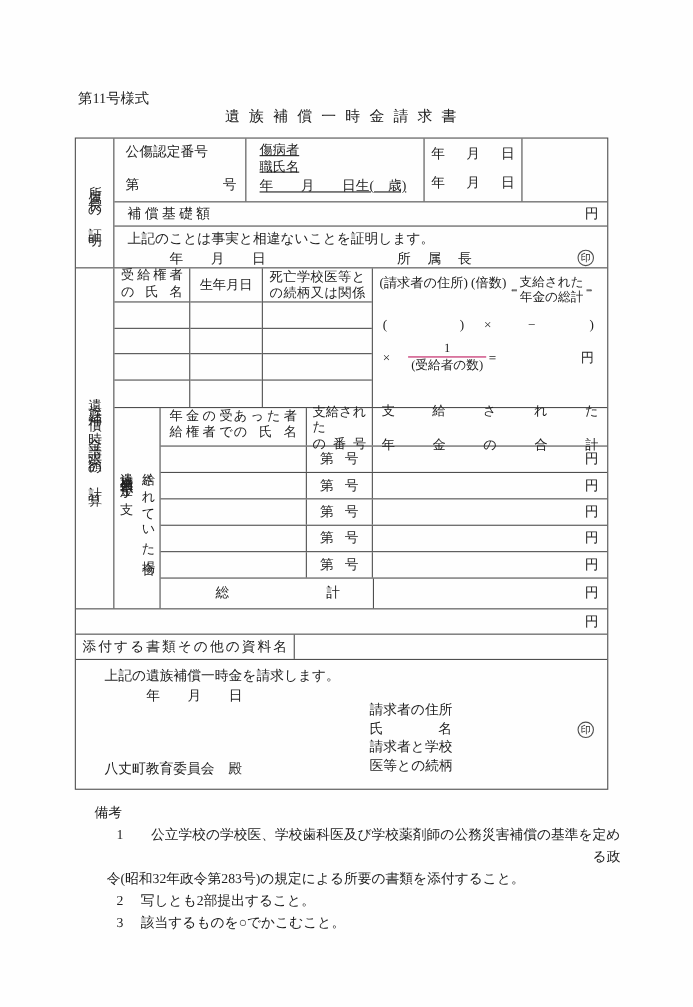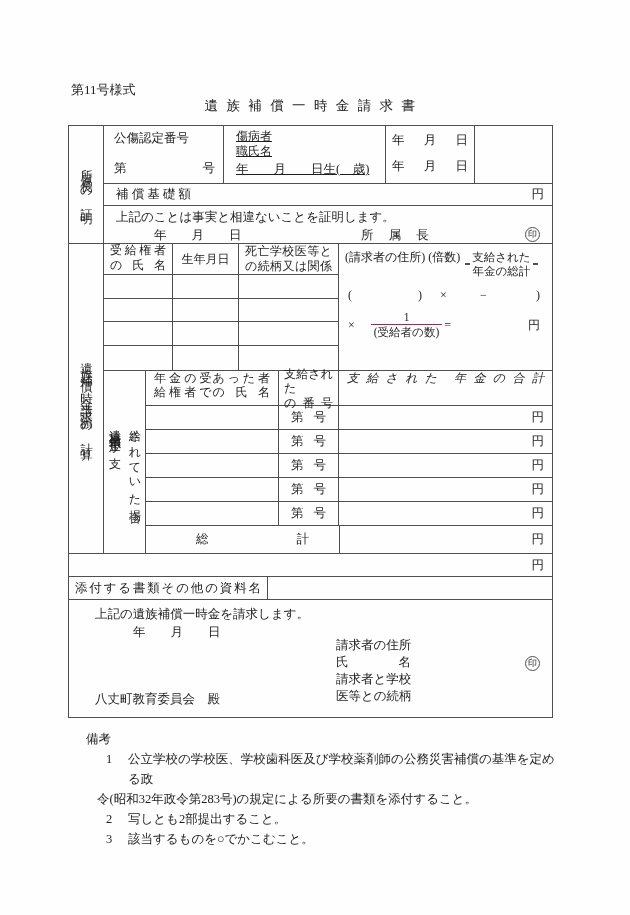--- a/index.html
+++ b/index.html
@@ -81,21 +81,21 @@
 
   
   .secC { flex:1; display:flex; }
   .labelC { width:42px; }
   .vpair { display:flex; gap:3px; }
   .vpair .vtext { letter-spacing:2px; font-size:12px; }
   .contC { flex:1; display:flex; flex-direction:column; }
   .cHead { height:35px; display:flex; font-size:12px; line-height:14px; }
   .chName { width:133px; display:flex; justify-content:center; gap:1px; padding:0 8px; }
   .chCert { width:60px; display:flex; flex-direction:column; justify-content:center; gap:1px; padding:0 5px; }
-  .chAmt  { flex:1; display:flex; justify-content:center; gap:17px; padding:0 8px;font-style:italic; }
+  .chAmt  { flex:1; display:flex; flex-direction:column; justify-content:center; gap:17px; padding:0 8px; }
   .cRow { height:24px; display:flex; }
   .crName { width:133px; }
   .crCert { width:60px; display:flex; align-items:center; padding:0 12px; }
   .crAmt  { flex:1; display:flex; align-items:center; justify-content:flex-end; padding-right:8px; }
   .cTotal { flex:1; display:flex; }
   .ctLabel { width:194px; display:flex; align-items:center; }
   .ctLabel .jst { padding:0 30px 0 50px; }
   .ctAmt { flex:1; display:flex; align-items:center; justify-content:flex-end; padding-right:8px; }
 
   
@@ -110,21 +110,21 @@
   .secF .f1 { position:absolute; left:26px; top:6px; }
   .secF .f2 { position:absolute; left:64px; top:24px; }
   .reqBlock { position:absolute; left:267px; top:37px; line-height:17px; }
   .secF .sealwrap { position:absolute; right:12px; top:55px; }
   .secF .f3 { position:absolute; left:26px; bottom:9px; }
 
   
   .remarks { position:absolute; left:86px; top:729px; width:478px; line-height:20px; }
   .remLine { display:flex; }
   .remNo { width:14px; flex:none; text-align:left; margin-left:20px; }
-  .remTxt { padding-left:8px; }
+  .remTxt { padding-left:8px;text-align:right; }
   .remCont { padding-left:11px; }
 </style>
 </head>
 <body>
 
 <div class="page">
 
   <div class="form-no">第11号様式</div>
   <div class="doc-title">遺 族 補 償 一 時 金 請 求 書</div>
 

